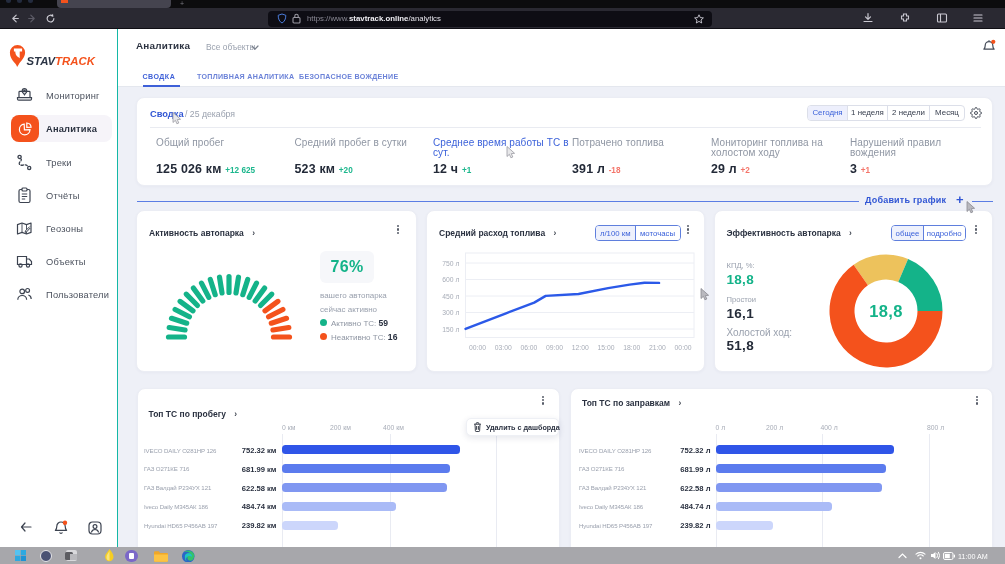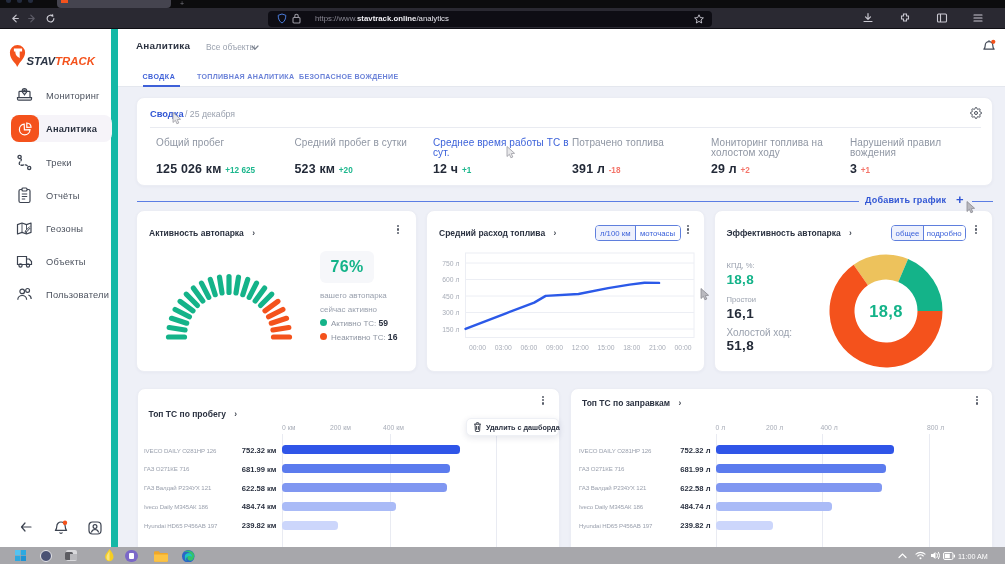--- a/index.html
+++ b/index.html
@@ -7,21 +7,21 @@
 body{position:relative;background:#eef0f7}
 
 #tabstrip{position:absolute;left:0;top:0;width:1005px;height:8px;background:#0c0c0e}
 #tab{position:absolute;left:57px;top:0;width:114px;height:8px;background:#45444f;border-radius:0 0 4px 4px}
 #tabfav{position:absolute;left:61px;top:0;width:7px;height:3px;background:#f4521c}
 .wdot{position:absolute;top:-2px;width:5px;height:5px;border-radius:50%;background:#232b3e}
 #toolbar{position:absolute;left:0;top:8px;width:1005px;height:21px;background:#2a2932;border-bottom:1px solid #0f0e14}
 #urlbar{position:absolute;left:268px;top:2.5px;width:444px;height:16px;background:#0e0d14;border-radius:4px;display:flex;align-items:center}
 
 #win{position:absolute;left:0;top:29px;width:1005px;height:518px;background:#eef0f7}
-#sidebar{position:absolute;left:0;top:0;width:118px;height:518px;background:#fff;border-right:7px solid #14b8a6}
+#sidebar{position:absolute;left:0;top:0;width:118px;height:518px;background:#fff;border-right:1px solid #14b8a6}
 #main{position:absolute;left:118px;top:0;width:887px;height:518px}
 #pagehead{position:absolute;left:0;top:0;width:887px;height:58px;background:#fff;border-bottom:1px solid #e4e7ee}
 .nav-ic{position:absolute;left:16px;top:0;width:17px;height:17px}
 .nav-lb{position:absolute;left:46px;font-size:9.3px;color:#4c525e;letter-spacing:.2px}
 
 .card{position:absolute;background:#fff;border:1px solid #ebedf4;border-radius:8px;box-shadow:0 1px 3px rgba(50,60,100,.04)}
 .ctitle{position:absolute;font-size:8.5px;font-weight:bold;color:#2a3140;letter-spacing:0}
 .kebab{position:absolute;width:3px;color:#555b66}
 .kebab i{display:block;width:2.2px;height:2.2px;border-radius:50%;background:#575d68;margin:0 0 1.3px 0}
 .chev{font-weight:bold;color:#3f4550}
@@ -63,21 +63,21 @@
       <path d="M9.5 1 L9.7 3.9 L6.8 3.7 Z" fill="#d3d2da"></path>
     </svg>
   <div id="urlbar">
     <svg style="margin-left:9px" width="10" height="11" viewBox="0 0 10 11">
         <path d="M5 1 L8.8 2.3 C8.8 6 7.6 8.6 5 10 C2.4 8.6 1.2 6 1.2 2.3 Z" fill="none" stroke="#4a7bd9" stroke-width="1"></path>
       </svg>
     <svg style="margin-left:5px" width="9" height="11" viewBox="0 0 9 11">
         <rect x="1" y="4.5" width="7" height="5.5" rx="1" fill="none" stroke="#9a99a2" stroke-width="1.1"></rect>
         <path d="M2.8 4.5 V3 a1.7 1.7 0 0 1 3.4 0 V4.5" fill="none" stroke="#9a99a2" stroke-width="1.1"></path>
       </svg>
-    <div style="margin-left:14px;font-size:7.8px;color:#8a8994">https://www.<span style="color:#f0eff4;font-weight:bold">stavtrack.online</span><span style="color:#e6e5ec">/analytics</span></div>
+    <div style="margin-left:6px;font-size:7.8px;color:#8a8994">https://www.<span style="color:#f0eff4;font-weight:bold">stavtrack.online</span><span style="color:#e6e5ec">/analytics</span></div>
     <svg style="position:absolute;right:8px;top:3px" width="10" height="10" viewBox="0 0 10 10">
         <path d="M5 0.8 L6.3 3.6 L9.4 3.9 L7 6 L7.7 9 L5 7.4 L2.3 9 L3 6 L0.6 3.9 L3.7 3.6 Z" fill="none" stroke="#cbcad4" stroke-width="0.9" stroke-linejoin="round"></path>
       </svg>
   </div>
   <svg class="abs" style="left:862px;top:4px" width="12" height="12" viewBox="0 0 12 12">
       <path d="M6 1.5 V7 M3.5 4.8 L6 7.3 L8.5 4.8" stroke="#c9c8d1" stroke-width="1.2" fill="none" stroke-linecap="round" stroke-linejoin="round"></path>
       <path d="M2 9.5 H10" stroke="#c9c8d1" stroke-width="1.2" stroke-linecap="round"></path>
     </svg>
   <svg class="abs" style="left:899px;top:4px" width="12" height="12" viewBox="0 0 12 12">
       <path d="M4.5 2 h3 v2 h2 v3 h-2 v2 h-3 v-2 h-2 v-3 h2 z" fill="none" stroke="#c9c8d1" stroke-width="1.1"></path>
@@ -180,20 +180,26 @@
       </svg>
       <div class="abs" style="left:24.5px;top:44px;font-size:7.1px;font-weight:bold;color:#3e60d8;letter-spacing:.45px">СВОДКА</div>
       <div class="abs" style="left:79px;top:44px;font-size:7.1px;font-weight:bold;color:#6b82d8;letter-spacing:.3px">ТОПЛИВНАЯ АНАЛИТИКА</div>
       <div class="abs" style="left:181px;top:44px;font-size:7.1px;font-weight:bold;color:#6b82d8;letter-spacing:.3px">БЕЗОПАСНОЕ ВОЖДЕНИЕ</div>
       <div class="abs" style="left:24.5px;top:55.5px;width:37px;height:2px;background:#3e60d8"></div>
     </div>
 
     <div class="card" style="left:18px;top:67.5px;width:857px;height:89px">
       <div class="abs" style="left:13px;top:11px;font-size:9.3px;font-weight:bold;color:#3156d4">Сводка</div>
       <div class="abs" style="left:48px;top:11.5px;font-size:8.7px;color:#9aa1ae">/ 25 декабря</div>
+      <div class="abs" style="left:670px;top:7px;height:16px;display:flex;font-size:7.9px;border:1px solid #dcdfe9;border-radius:4px;overflow:hidden;background:#fff">
+        <div style="width:39px;display:flex;align-items:center;justify-content:center;background:#edeffc;color:#3c62da">Сегодня</div>
+        <div style="width:40px;display:flex;align-items:center;justify-content:center;border-left:1px solid #dcdfe9;color:#3a4150">1 неделя</div>
+        <div style="width:42px;display:flex;align-items:center;justify-content:center;border-left:1px solid #dcdfe9;color:#3a4150">2 недели</div>
+        <div style="width:35px;display:flex;align-items:center;justify-content:center;border-left:1px solid #dcdfe9;color:#3a4150">Месяц</div>
+      </div>
       <svg class="abs" style="left:833px;top:9px" width="12" height="12" viewBox="0 0 24 24" fill="none" stroke="#4a505c" stroke-width="2">
           <path d="M12 15 a3 3 0 1 0 0-6 a3 3 0 0 0 0 6 Z"></path>
           <path d="M19.4 15 a1.65 1.65 0 0 0 .33 1.82 l.06.06 a2 2 0 1 1 -2.83 2.83 l-.06-.06 a1.65 1.65 0 0 0 -1.82-.33 a1.65 1.65 0 0 0 -1 1.51 V21 a2 2 0 1 1 -4 0 v-.09 A1.65 1.65 0 0 0 9 19.4 a1.65 1.65 0 0 0 -1.82.33 l-.06.06 a2 2 0 1 1 -2.83-2.83 l.06-.06 a1.65 1.65 0 0 0 .33-1.82 a1.65 1.65 0 0 0 -1.51-1 H3 a2 2 0 1 1 0-4 h.09 A1.65 1.65 0 0 0 4.6 9 a1.65 1.65 0 0 0 -.33-1.82 l-.06-.06 a2 2 0 1 1 2.83-2.83 l.06.06 a1.65 1.65 0 0 0 1.82.33 H9 a1.65 1.65 0 0 0 1-1.51 V3 a2 2 0 1 1 4 0 v.09 a1.65 1.65 0 0 0 1 1.51 a1.65 1.65 0 0 0 1.82-.33 l.06-.06 a2 2 0 1 1 2.83 2.83 l-.06.06 a1.65 1.65 0 0 0 -.33 1.82 V9 a1.65 1.65 0 0 0 1.51 1 H21 a2 2 0 1 1 0 4 h-.09 a1.65 1.65 0 0 0 -1.51 1 Z"></path>
         </svg>
       <div class="abs" style="left:13px;top:29.5px;width:831px;height:1px;background:#e9ebf1"></div>
       <div class="stat" style="left:19px">
           <div class="sl">Общий пробег</div>
           <div class="sv">125 026 км <span class="up">+12 625</span></div>
         </div>
       <div class="stat" style="left:157.5px">

